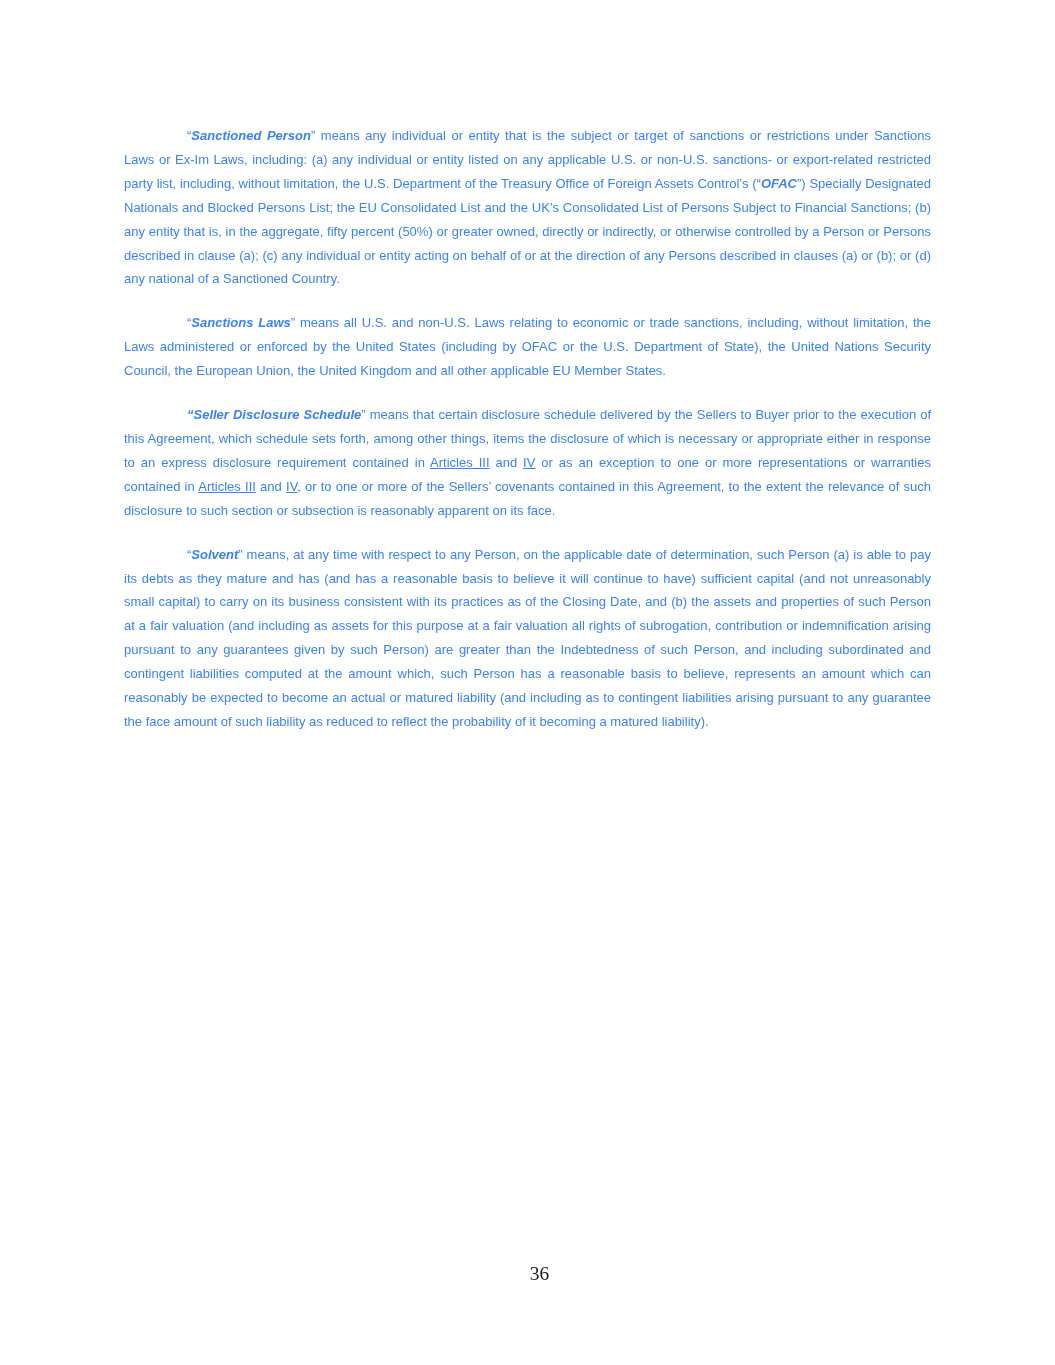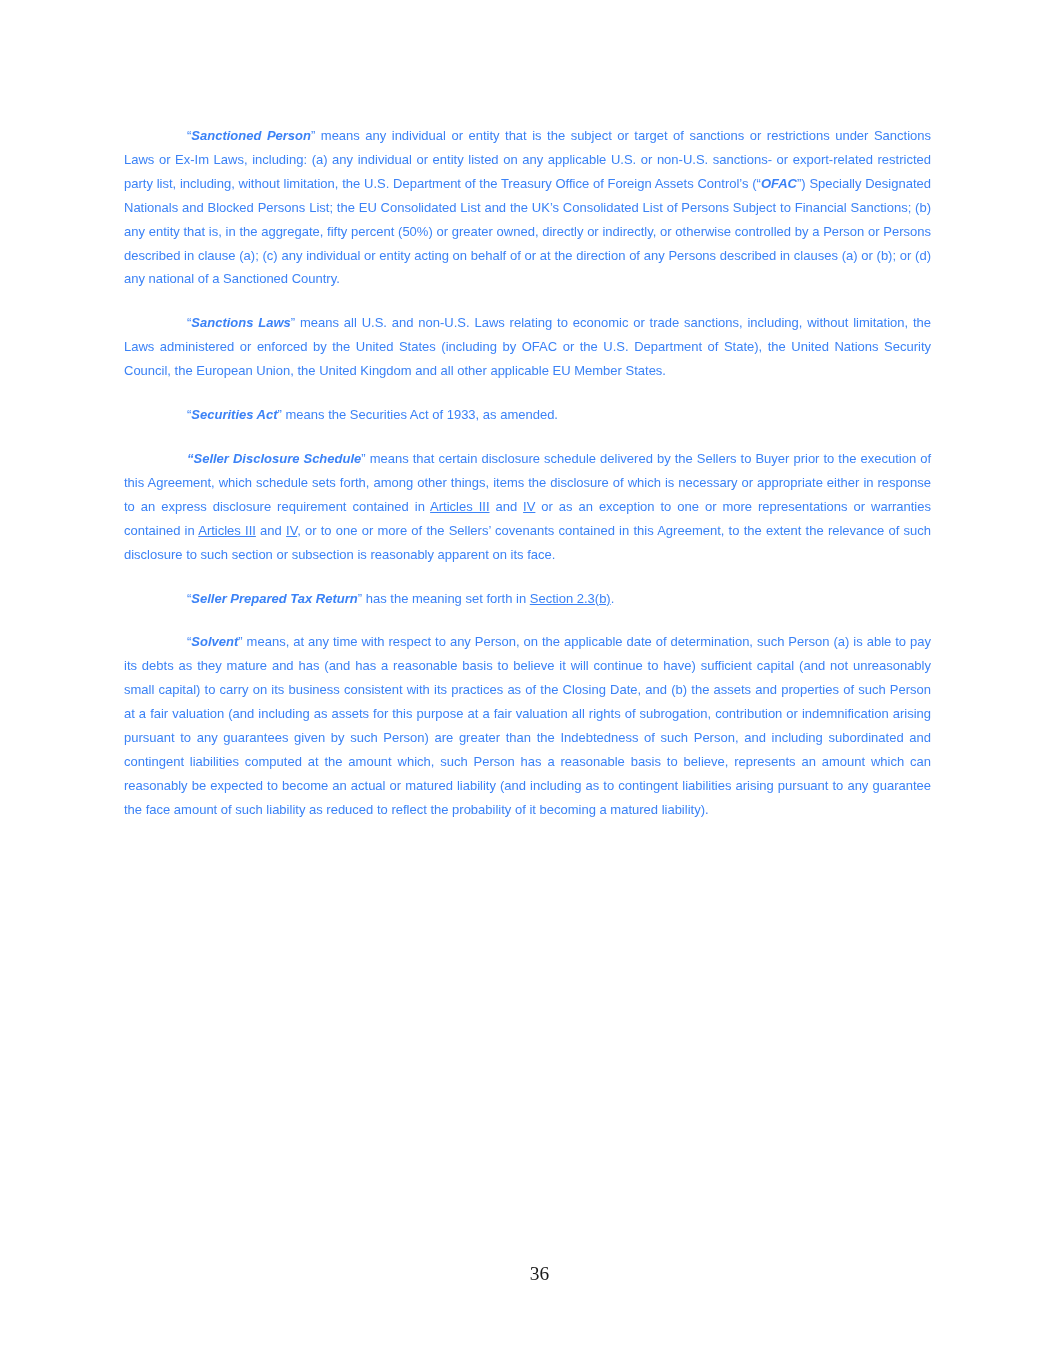--- a/index.html
+++ b/index.html
@@ -35,25 +35,23 @@
 </head>
 <body>
 
 <div class="page">
 
   <p class="para"><span>“</span><span class="term">Sanctioned Person</span><span>”</span><span> means any individual or entity that is the subject or target of sanctions or restrictions under Sanctions Laws or Ex-Im Laws, including: (a) any individual or entity listed on any applicable U.S. or non-U.S. sanctions- or export-related restricted party list, including, without limitation, the U.S. Department of the Treasury Office of Foreign Assets Control’s (“</span><span class="term">OFAC</span><span>”) Specially Designated Nationals and Blocked Persons List; the EU Consolidated List and the UK’s Consolidated List of Persons Subject to Financial Sanctions; (b) any entity that is, in the aggregate, fifty percent (50%) or greater owned, directly or indirectly, or otherwise controlled by a Person or Persons described in clause (a); (c) any individual or entity acting on behalf of or at the direction of any Persons described in clauses (a) or (b); or (d) any national of a Sanctioned Country.</span></p>
 
   <p class="para"><span>“</span><span class="term">Sanctions Laws</span><span>”</span><span> means all U.S. and non-U.S. Laws relating to economic or trade sanctions, including, without limitation, the Laws administered or enforced by the United States (including by OFAC or the U.S. Department of State), the United Nations Security Council, the European Union, the United Kingdom and all other applicable EU Member States.</span></p>
 
 
-  <p class="para"><span>“</span><span class="term">Securities Act</span><span>”</span><span> means the Securities Act of 1933, as amended.</span></p>
 
 
   <p class="para"><span class="term">“</span><span class="term">Seller Disclosure Schedule</span><span>”</span><span> means that certain disclosure schedule delivered by the Sellers to Buyer prior to the execution of this Agreement, which schedule sets forth, among other things, items the disclosure of which is necessary or appropriate either in response to an express disclosure requirement contained in </span><span class="u">Articles III</span><span> and </span><span class="u">IV</span><span> or as an exception to one or more representations or warranties contained in </span><span class="u">Articles III</span><span> and </span><span class="u">IV</span><span>, or to one or more of the Sellers’ covenants contained in this Agreement, to the extent the relevance of such disclosure to such section or subsection is reasonably apparent on its face.</span></p>
 
 
-  <p class="para"><span>“</span><span class="term">Seller Prepared Tax Return</span><span>”</span><span> has the meaning set forth in </span><span class="u">Section 2.3(b)</span><span>.</span></p>
 
   <p class="para"><span>“</span><span class="term">Solvent</span><span>”</span><span> means, at any time with respect to any Person, on the applicable date of determination, such Person (a) is able to pay its debts as they mature and has (and has a reasonable basis to believe it will continue to have) sufficient capital (and not unreasonably small capital) to carry on its business consistent with its practices as of the Closing Date, and (b) the assets and properties of such Person at a fair valuation (and including as assets for this purpose at a fair valuation all rights of subrogation, contribution or indemnification arising pursuant to any guarantees given by such Person) are greater than the Indebtedness of such Person, and including subordinated and contingent liabilities computed at the amount which, such Person has a reasonable basis to believe, represents an amount which can reasonably be expected to become an actual or matured liability (and including as to contingent liabilities arising pursuant to any guarantee the face amount of such liability as reduced to reflect the probability of it becoming a matured liability).</span></p>
 
 </div>
 
 <div class="pagenum">36</div>
 
 </body></html>

